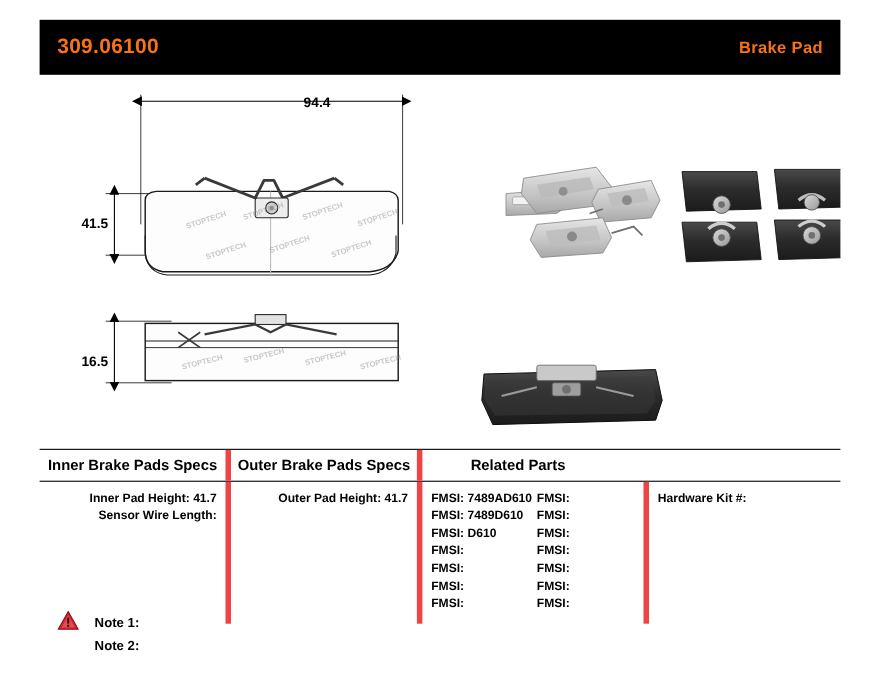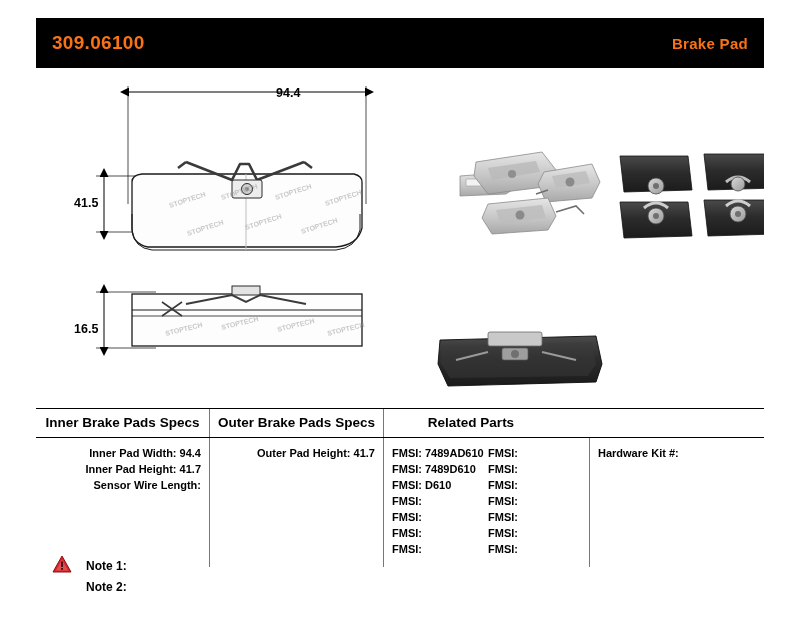--- a/index.html
+++ b/index.html
@@ -28,21 +28,21 @@
 
   .dimtext { position:absolute; font-size:12.5px; font-weight:bold; }
 
   
   .table {
     position:absolute; left:36px; top:408px; width:728px;
     border-top:1px solid #000;
   }
   .table-head { display:flex; border-bottom:1px solid #000; }
   .table-body { display:flex; }
-  .col { border-right:1px solid #ef4444; }
+  .col { border-right:5px solid #ef4444; }
   .col:last-child { border-right:none; }
   .c1 { width:174px; }
   .c2 { width:174px; }
   .c3 { width:206px; }
   .c4 { width:174px; }
   .th {
     text-align:center; font-size:13.5px; font-weight:bold;
     padding:6px 2px 7px 2px;
   }
   .tb { padding:7px 8px 10px 8px; min-height:120px; }
@@ -208,21 +208,20 @@
 </div>
 
 <div class="table">
   <div class="table-head">
     <div class="col c1 th">Inner Brake Pads Specs</div>
     <div class="col c2 th">Outer Brake Pads Specs</div>
     <div class="col c4 th">Related Parts</div>
   </div>
   <div class="table-body">
     <div class="col c1 tb">
-      <div class="row-r">Inner Pad Width: 94.4</div>
       <div class="row-r">Inner Pad Height: 41.7</div>
       <div class="row-r">Sensor Wire Length:</div>
     </div>
     <div class="col c2 tb">
       <div class="row-r">Outer Pad Height: 41.7</div>
     </div>
     <div class="col c3 tb">
       <div class="fmsi-row">
         <span class="k">FMSI:  7489AD610</span>
         <span class="k2">FMSI:</span>

